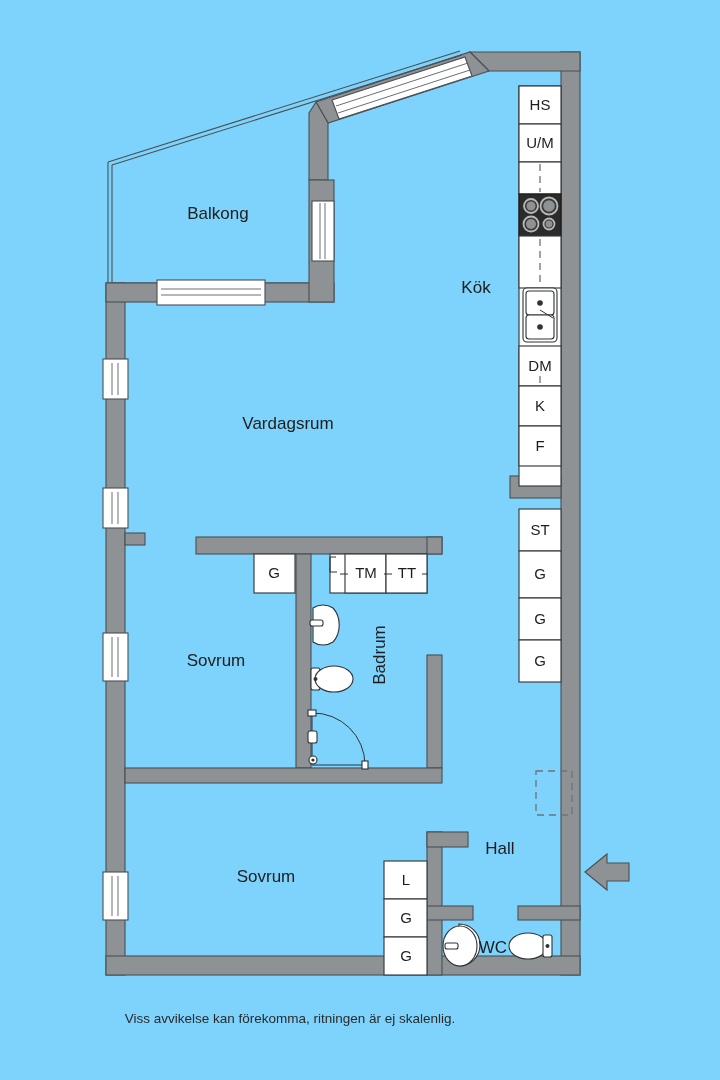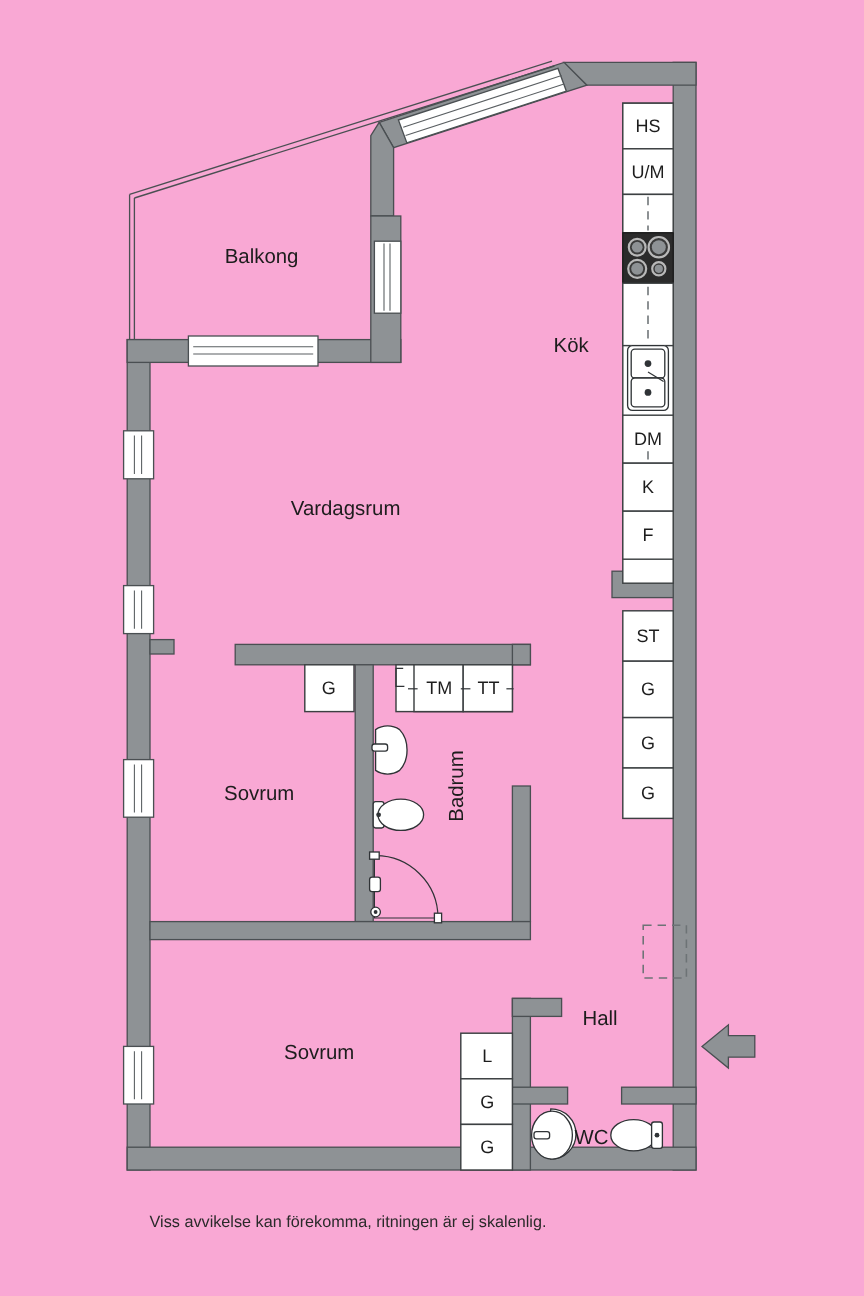--- a/index.html
+++ b/index.html
@@ -1,21 +1,21 @@
 <!DOCTYPE html>
 <html><head>
 <meta charset="utf-8">
 <style>
   html,body{margin:0;padding:0;background:#ffffff;}
   body{
     width:720px;height:1080px;overflow:hidden;
     font-family:"Liberation Sans", sans-serif;
     color:#1d1d1d;
   }
-  #plan-root{position:relative;width:720px;height:1080px;background:#f9a8d4;}
+  #plan-root{position:relative;width:720px;height:1080px;background:#7dd3fc;}
   svg#floorplan{display:block;width:720px;height:1080px;}
   .wall{fill:#8e9295;stroke:#4a4f52;stroke-width:1.1;}
   .thin{fill:none;stroke:#4a4f52;stroke-width:1.1;}
   .thin-fill{fill:#ffffff;stroke:#4a4f52;stroke-width:1.1;}
   .cab{fill:#ffffff;stroke:#3c4042;stroke-width:1.2;}
   .fixture{fill:#ffffff;stroke:#2f3336;stroke-width:1.1;}
   .fixture-thin{fill:none;stroke:#2f3336;stroke-width:1;}
   .dash{fill:none;stroke:#6d7376;stroke-width:1.3;stroke-dasharray:7 5;}
   .hatchline{stroke:#5a5f62;stroke-width:0.9;fill:none;}
   .stove-body{fill:#2b2b2b;stroke:#1a1a1a;stroke-width:1;}

